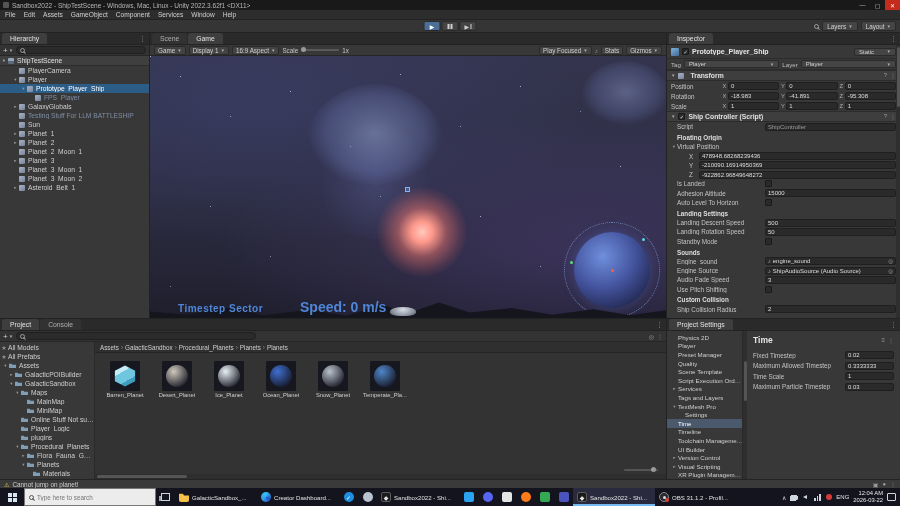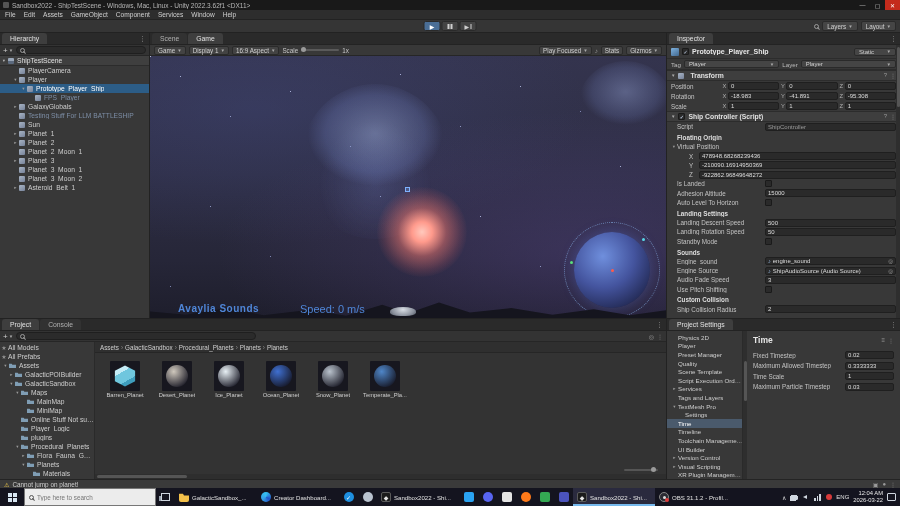--- a/index.html
+++ b/index.html
@@ -77,21 +77,21 @@
   .selring{position:absolute;left:414px;top:166px;width:96px;height:96px;border-radius:50%;border:1px dotted rgba(150,200,255,0.55)}
   .gdot{position:absolute;width:3px;height:3px;border-radius:50%}
   .gdot.red{left:461px;top:213px;background:#ff5a4a}
   .gdot.cyan{left:492px;top:182px;background:#58d8e8}
   .gdot.green{left:420px;top:205px;background:#5ae07a}
   .gizmo{position:absolute;left:255px;top:131px;width:5px;height:5px;border:1px solid #7fb2ff;background:rgba(127,178,255,0.25)}
   .mountains{position:absolute;left:0;bottom:0;width:100%;height:22px;background:#15151e;
     clip-path:polygon(0 100%,0 70%,7% 85%,15% 55%,22% 88%,31% 62%,38% 90%,45% 40%,50% 78%,56% 30%,62% 75%,70% 55%,78% 85%,86% 60%,93% 88%,100% 65%,100% 100%)}
   .ship{position:absolute;left:240px;bottom:2px;width:26px;height:9px;background:radial-gradient(60% 100% at 50% 30%,#d8dde4,#8a909c 70%,#565c68);border-radius:50% 50% 40% 40%}
   .hud-sector{position:absolute;left:28px;bottom:4px;font-size:10px;font-weight:bold;color:#4f86d8;letter-spacing:0.5px}
-  .hud-speed{position:absolute;left:150px;bottom:3px;font-size:11px;font-weight:normal;color:#4f86d8}
+  .hud-speed{position:absolute;left:150px;bottom:3px;font-size:14px;font-weight:bold;color:#4f86d8}
   
   .inspector{width:233px;flex:none}
   .insp-body{flex:1;overflow:hidden;padding-bottom:2px;position:relative}
   .insp-head{height:14px;display:flex;align-items:center;gap:3px;padding:0 4px;border-bottom:1px solid #2c2c2c}
   .chk{width:7px;height:7px;background:#2a2a2a;border:1px solid #1a1a1a;border-radius:1px;display:flex;align-items:center;justify-content:center;font-size:5px;color:#8ab4f8;flex:none}
   .chk.on::after{content:"✓";color:#c8d8f0}
   .obj-ico{width:8px;height:8px;background:linear-gradient(145deg,#7fb3e0,#41688f);border-radius:1px;flex:none}
   .insp-name{font-size:7px;font-weight:bold;color:#e6e6e6;flex:1;overflow:hidden;white-space:nowrap}
   .taglayer{height:11px;display:flex;align-items:center;gap:3px;padding:0 4px;font-size:6.2px;color:#bdbdbd;border-bottom:1px solid #2c2c2c}
   .dd.small{height:8px;font-size:6px;flex:1;min-width:0;justify-content:space-between}
@@ -400,21 +400,21 @@
         <div class="nebula neb2"></div>
         <div class="sunglow"></div>
         <div class="selring"></div>
         <div class="planetblue"></div>
         <div class="gdot red"></div>
         <div class="gdot cyan"></div>
         <div class="gdot green"></div>
         <div class="gizmo"></div>
         <div class="mountains"></div>
         <div class="ship"></div>
-        <div class="hud-sector">Avaylia Sounds</div>
+        <div class="hud-sector">Timestep Sector</div>
         <div class="hud-speed">Speed: 0 m/s</div>
       </div>
     </div>
 
     <div class="panel inspector">
       <div class="tabs">
         <div class="tab active">
             <span>Inspector</span>
           </div>
         <span class="tabdots">⋮</span>

